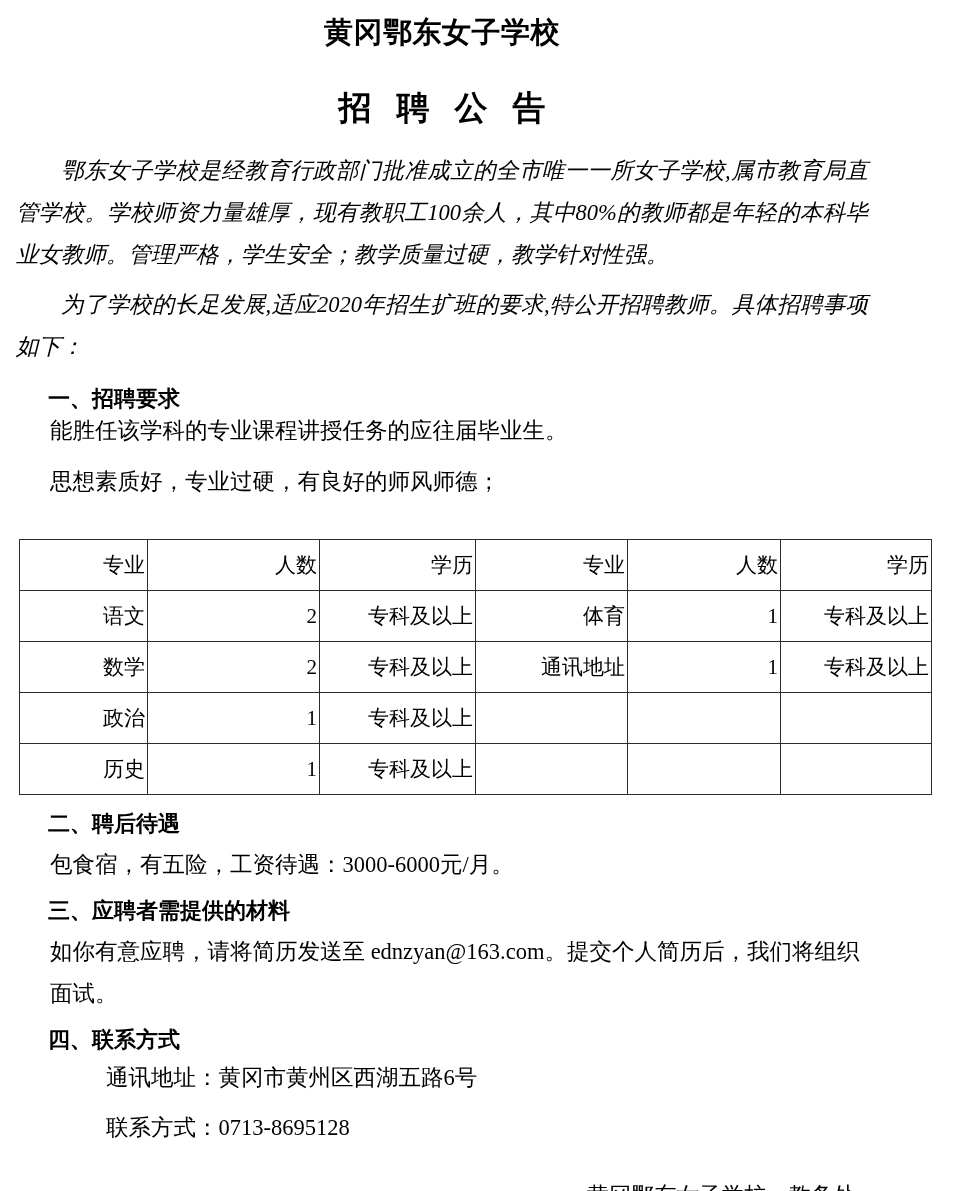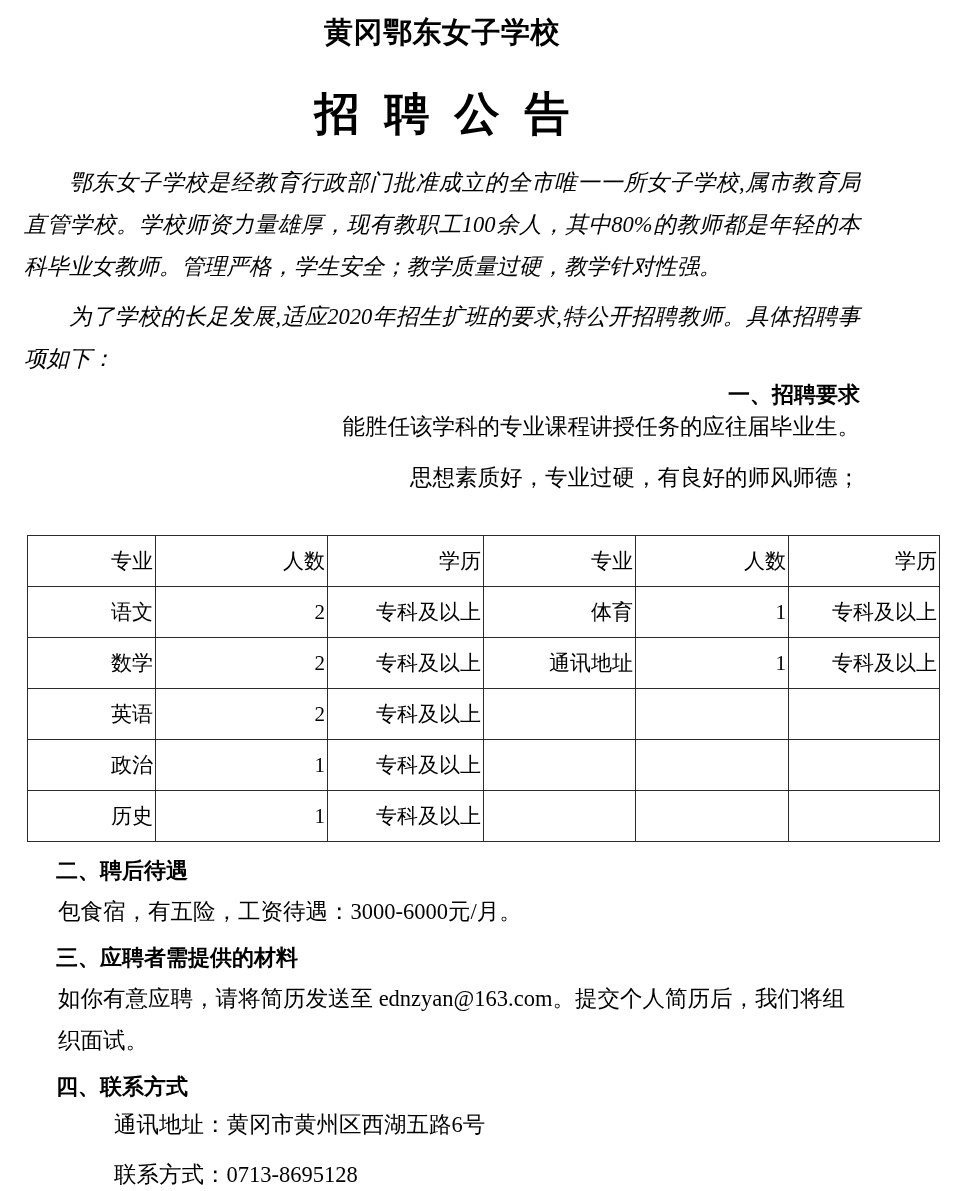--- a/index.html
+++ b/index.html
@@ -12,38 +12,38 @@
     height: 1191px;
     font-family: "Liberation Serif", "DejaVu Serif", serif;
     color: #000000;
     overflow: hidden;
   }
   .page {
     position: relative;
     width: 884px;
     height: 1191px;
     box-sizing: border-box;
-    padding: 0 24px;
+    padding: 0 16px;
   }
 
   
   .school-title {
     text-align: center;
     font-family: "Liberation Sans", "DejaVu Sans", sans-serif;
     font-weight: bold;
     font-size: 29px;
     line-height: 1;
     letter-spacing: 0.5px;
     padding-top: 18px;
   }
   .notice-title {
     text-align: center;
     font-family: "Liberation Sans", "DejaVu Sans", sans-serif;
     font-weight: bold;
-    font-size: 45px;
+    font-size: 33px;
     line-height: 1;
     letter-spacing: 25px;
     padding-left: 25px;
     margin-top: 44px;
   }
 
   
   .para {
     font-size: 22.5px;
     line-height: 42px;
@@ -64,21 +64,21 @@
 
   
   .section-head {
     font-family: "Liberation Sans", "DejaVu Sans", sans-serif;
     font-weight: bold;
     font-size: 22px;
     line-height: 1;
     margin: 0;
     padding-left: 32px;
   }
-  .sec1 { margin-top: 4px; text-align: right; }
+  .sec1 { margin-top: 20px; }
   .sec-line {
     font-size: 22.5px;
     line-height: 42px;
     margin: 0;
     padding-left: 34px;
   }
   .sec-line.sp-top { margin-top: 9px; }
 
   
   .tbl-wrap {
@@ -187,28 +187,20 @@
         </tr>
         <tr>
           <td>数学</td>
           <td>2</td>
           <td>专科及以上</td>
           <td>通讯地址</td>
           <td>1</td>
           <td>专科及以上</td>
         </tr>
         <tr>
-          <td>英语</td>
-          <td>2</td>
-          <td>专科及以上</td>
-          <td></td>
-          <td></td>
-          <td></td>
-        </tr>
-        <tr>
           <td>政治</td>
           <td>1</td>
           <td>专科及以上</td>
           <td></td>
           <td></td>
           <td></td>
         </tr>
         <tr>
           <td>历史</td>
           <td>1</td>

